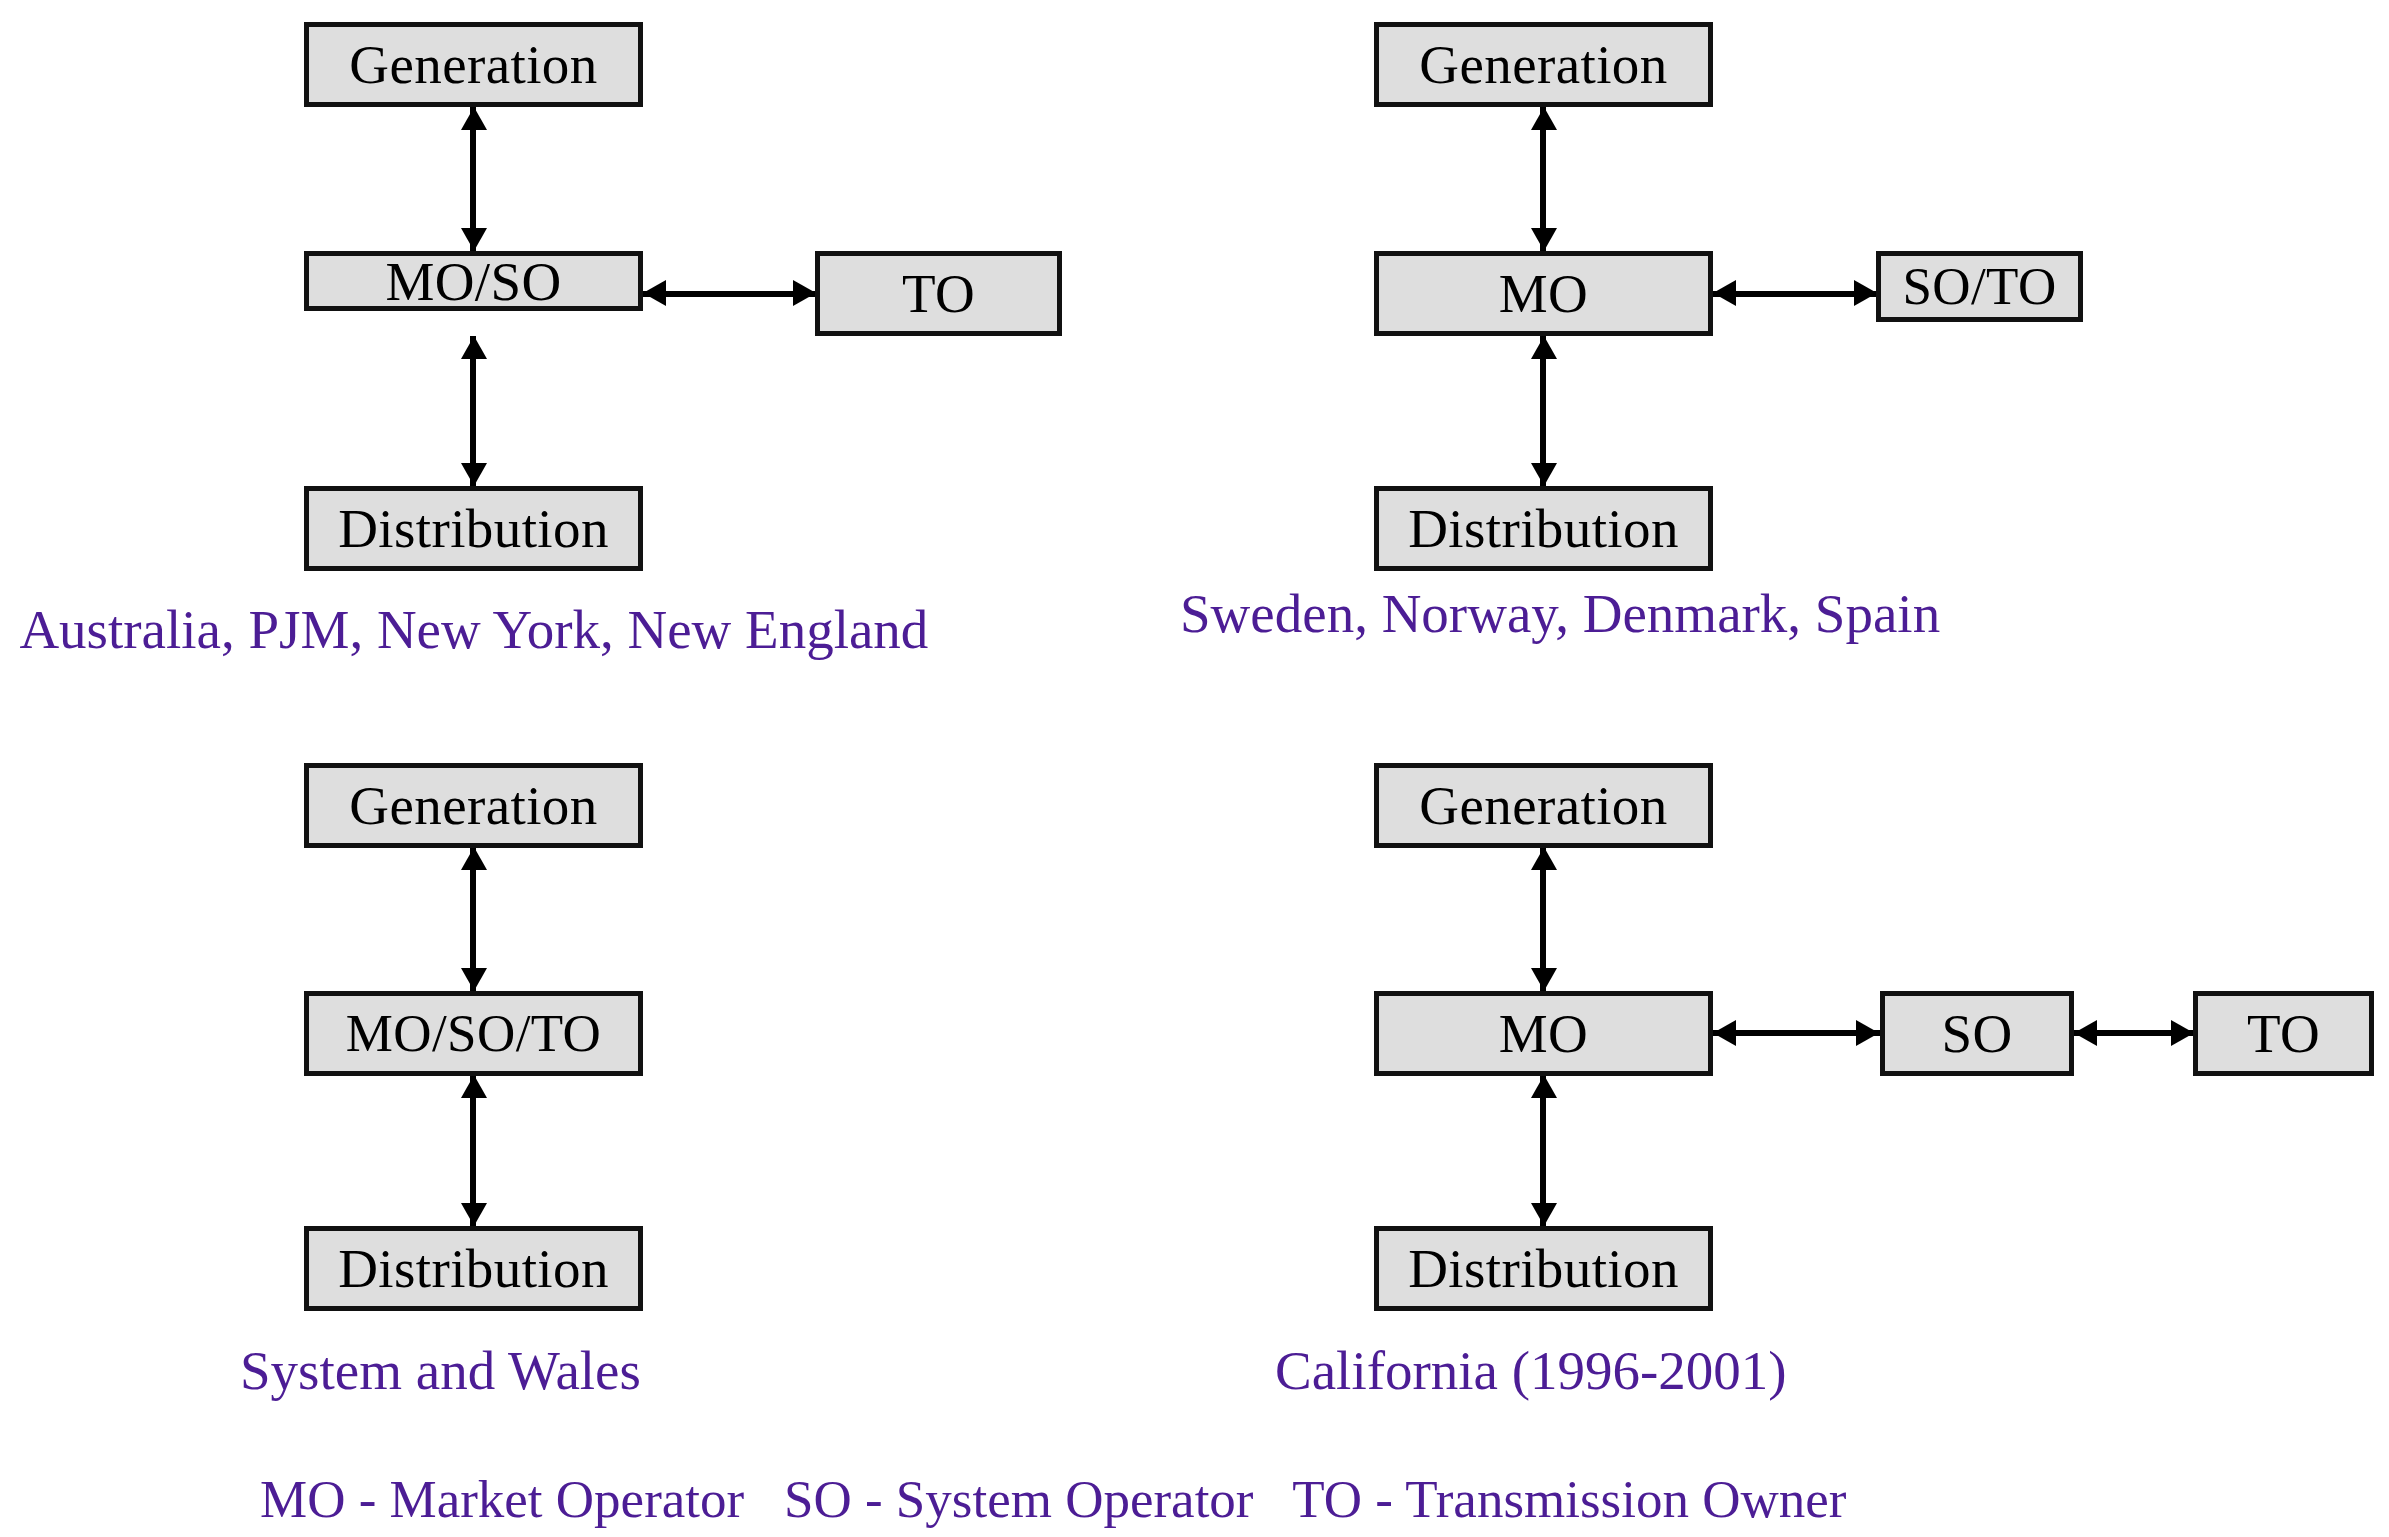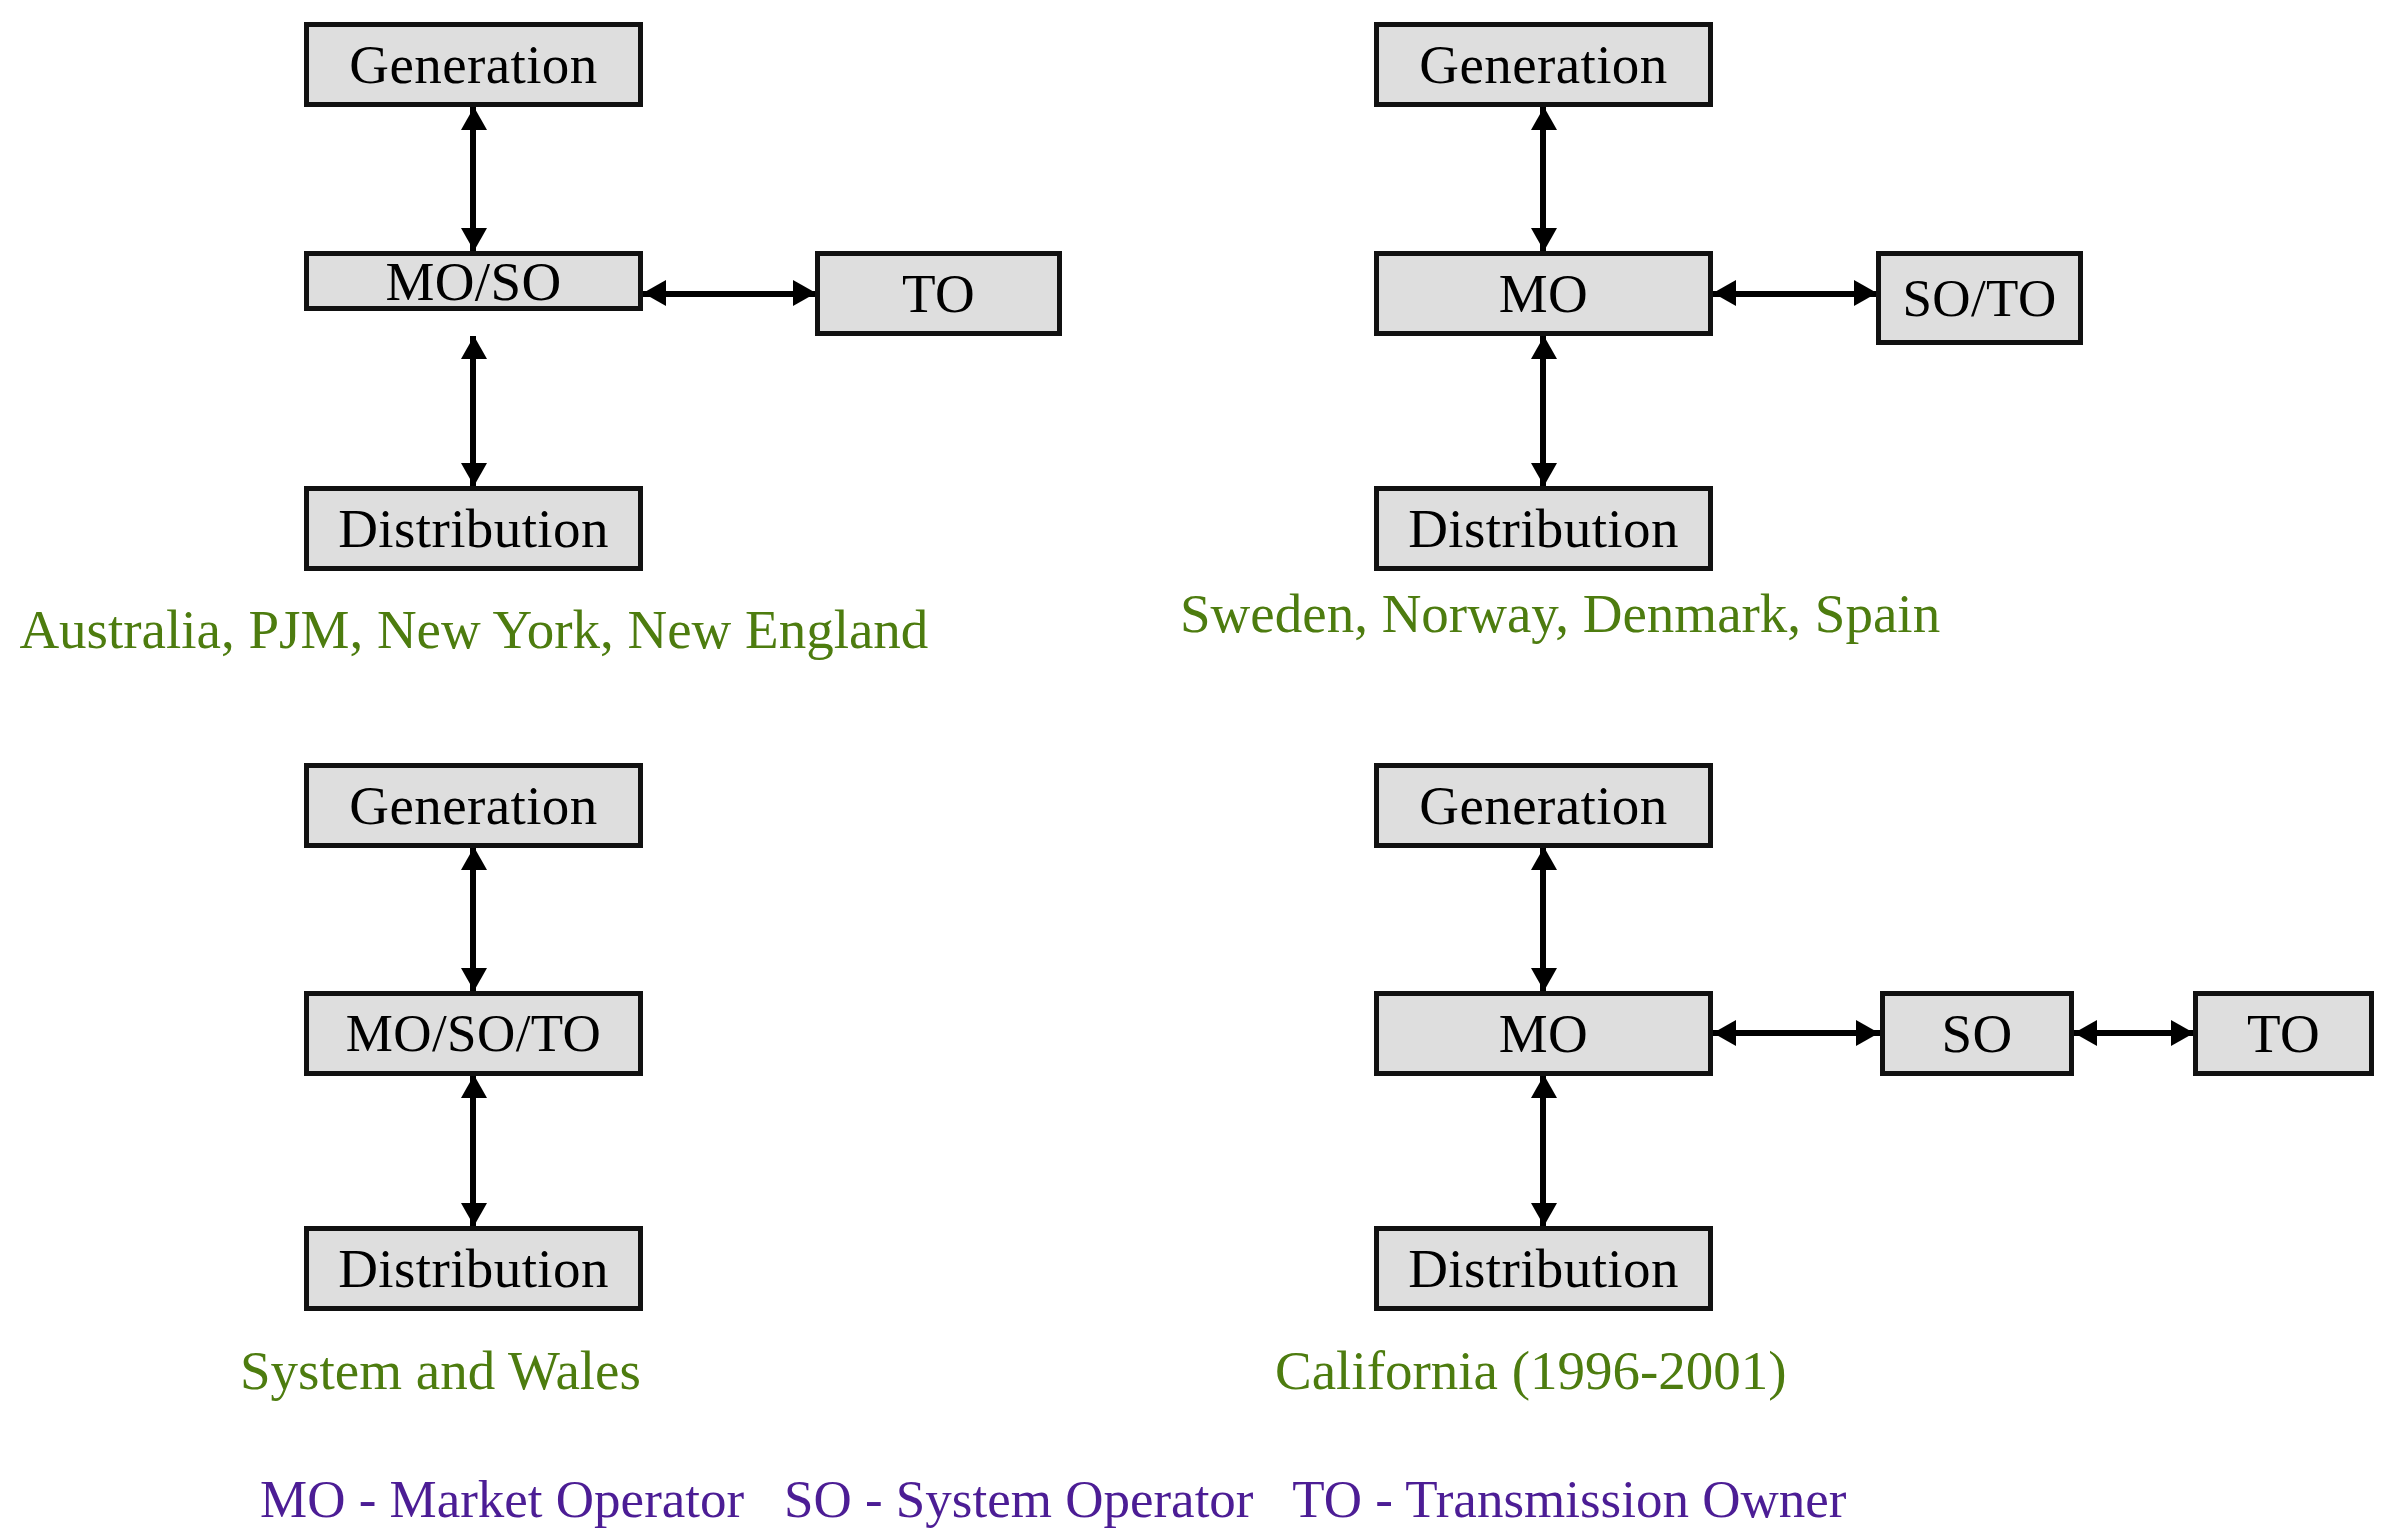--- a/index.html
+++ b/index.html
@@ -77,21 +77,21 @@
   .arrow.right {
     border-top: 13.2px solid transparent;
     border-bottom: 13.2px solid transparent;
     border-left: 23px solid #000000;
   }
 
   
   .caption {
     position: absolute;
     font-size: 55px;
-    color: #4d7c0f;
+    color: #4c1d95;
     white-space: nowrap;
     line-height: 1;
     z-index: 4;
   }
   .legend {
     position: absolute;
     font-size: 53px;
     color: #4c1d95;
     white-space: pre;
     line-height: 1;
@@ -147,21 +147,21 @@
     <div class="arrow down" style="left:1531px; top:228px;"></div>
 
     <div class="node" style="left:1374px; top:251px; width:339px; height:85px;">
       <span class="node-label">MO</span>
     </div>
 
     <div class="hline" style="left:1713px; top:291px; width:166px;"></div>
     <div class="arrow left" style="left:1713px; top:280px;"></div>
     <div class="arrow right" style="left:1854px; top:280px;"></div>
 
-    <div class="node tight" style="left:1876px; top:251px; width:207px; height:94px;">
+    <div class="node tight" style="left:1876px; top:251px; width:207px; height:71px;">
       <span class="node-label">SO/TO</span>
     </div>
 
     <div class="vline" style="left:1540px; top:336px; height:151px;"></div>
     <div class="arrow up" style="left:1531px; top:336px;"></div>
     <div class="arrow down" style="left:1531px; top:463px;"></div>
 
     <div class="node" style="left:1374px; top:486px; width:339px; height:85px;">
       <span class="node-label">Distribution</span>
     </div>

